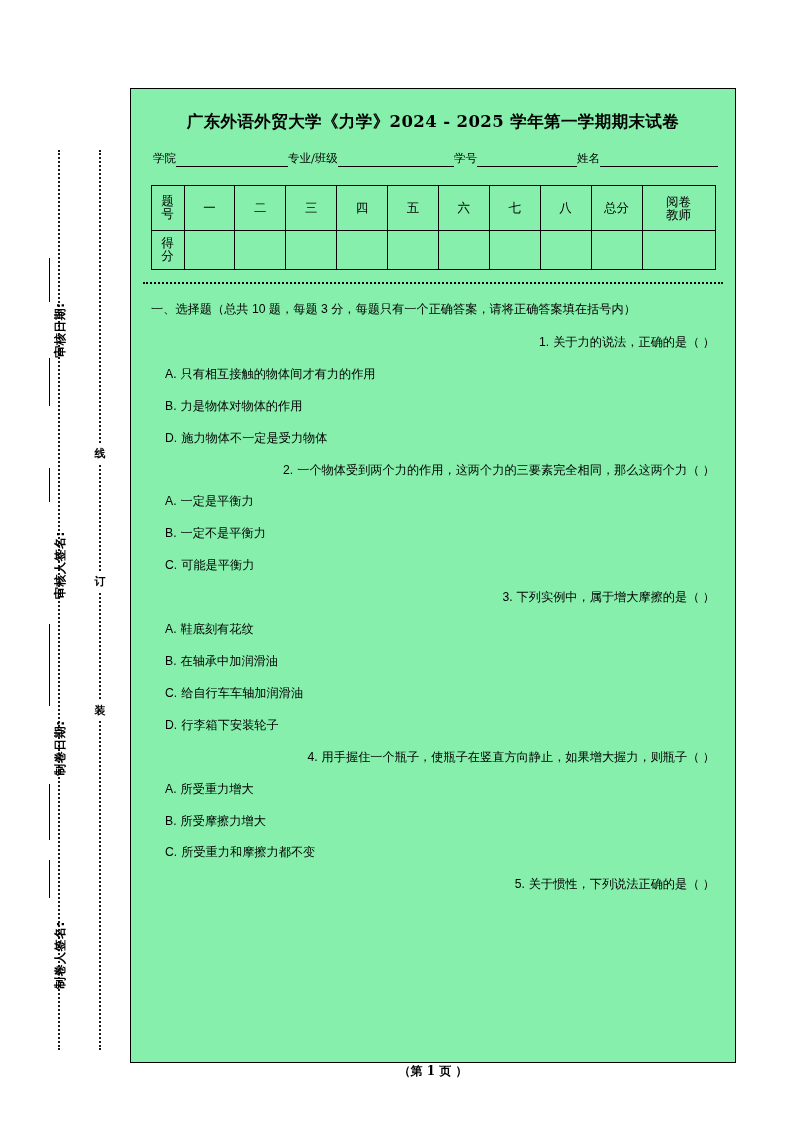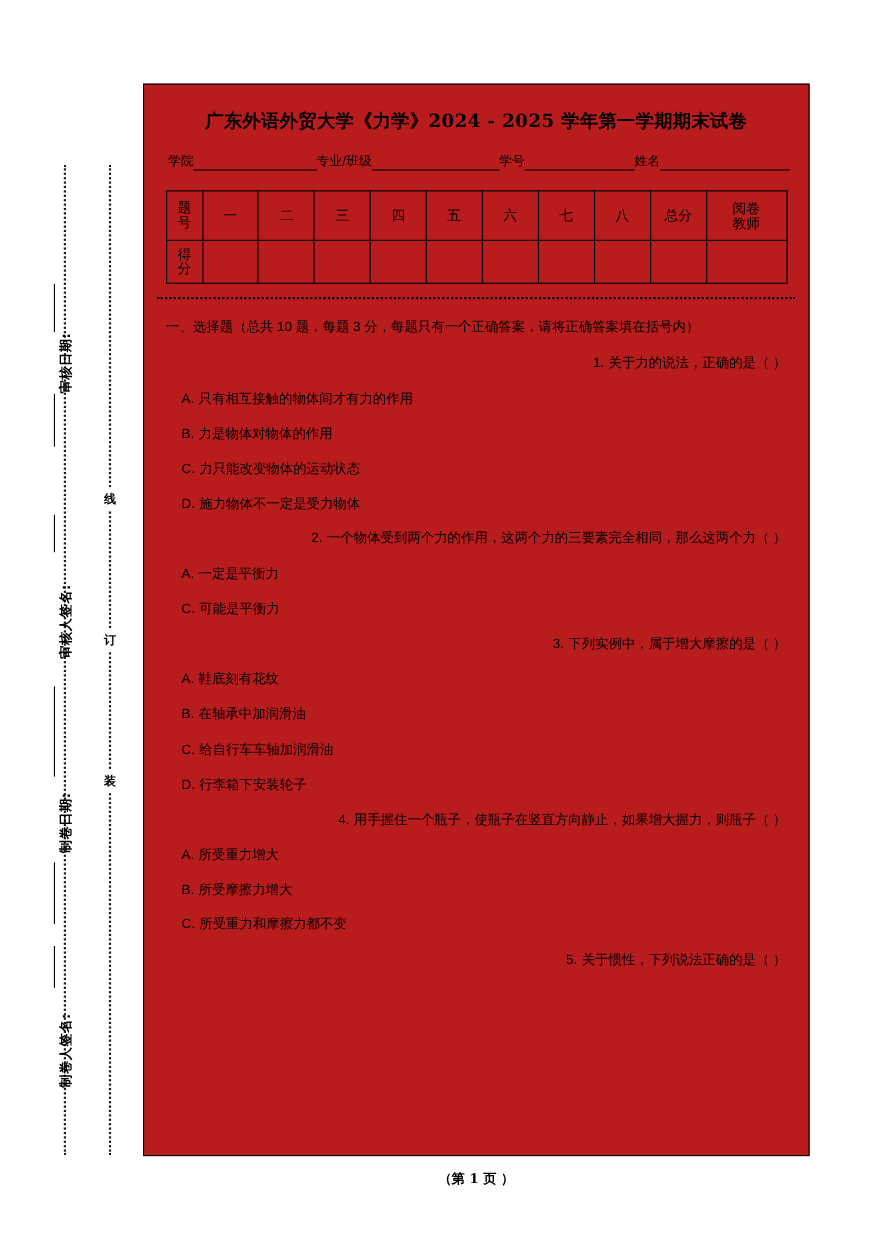--- a/index.html
+++ b/index.html
@@ -68,26 +68,26 @@
     font-size: 11px;
     font-weight: 700;
     padding: 3px 0;
     color: #000;
   }
 
   
   #sheet {
     position: absolute;
     left: 130px;
-    top: 76px;
+    top: 88px;
     width: 606px;
     height: 975px;
     border: 1.6px solid #000;
     box-sizing: border-box;
-    background: #b91c1c;
+    background: #86efac;
   }
 
   #paper-title {
     text-align: center;
     font-family: "DejaVu Serif", "Liberation Serif", serif;
     font-weight: 700;
     font-size: 16.5px;
     letter-spacing: 0.4px;
     margin: 22px 0 0 0;
     padding: 0 8px;
@@ -276,31 +276,31 @@
     <div class="q-stem">
       <span class="q-num">1.</span><span>关于力的说法，正确的是（  ）</span>
     </div>
     <div class="q-opt">
       <span class="opt-letter">A.</span><span>只有相互接触的物体间才有力的作用</span>
     </div>
     <div class="q-opt">
       <span class="opt-letter">B.</span><span>力是物体对物体的作用</span>
     </div>
     <div class="q-opt">
-      <span class="opt-letter">C.</span><span>力只能改变物体的运动状态</span>
-    </div>
-    <div class="q-opt">
       <span class="opt-letter">D.</span><span>施力物体不一定是受力物体</span>
     </div>
 
     <div class="q-stem">
       <span class="q-num">2.</span><span>一个物体受到两个力的作用，这两个力的三要素完全相同，那么这两个力（  ）</span>
     </div>
     <div class="q-opt">
       <span class="opt-letter">A.</span><span>一定是平衡力</span>
+    </div>
+    <div class="q-opt">
+      <span class="opt-letter">B.</span><span>一定不是平衡力</span>
     </div>
     <div class="q-opt">
       <span class="opt-letter">C.</span><span>可能是平衡力</span>
     </div>
 
     <div class="q-stem">
       <span class="q-num">3.</span><span>下列实例中，属于增大摩擦的是（  ）</span>
     </div>
     <div class="q-opt">
       <span class="opt-letter">A.</span><span>鞋底刻有花纹</span>

